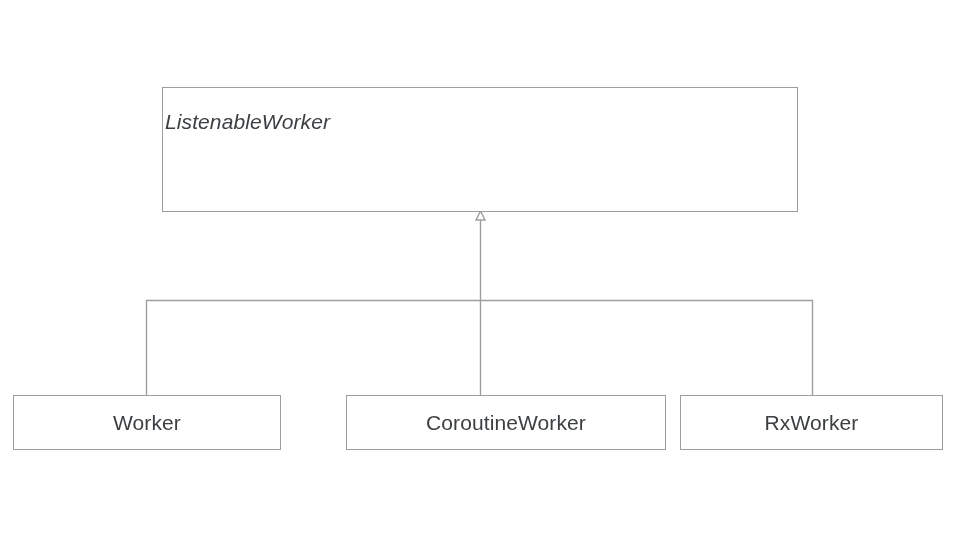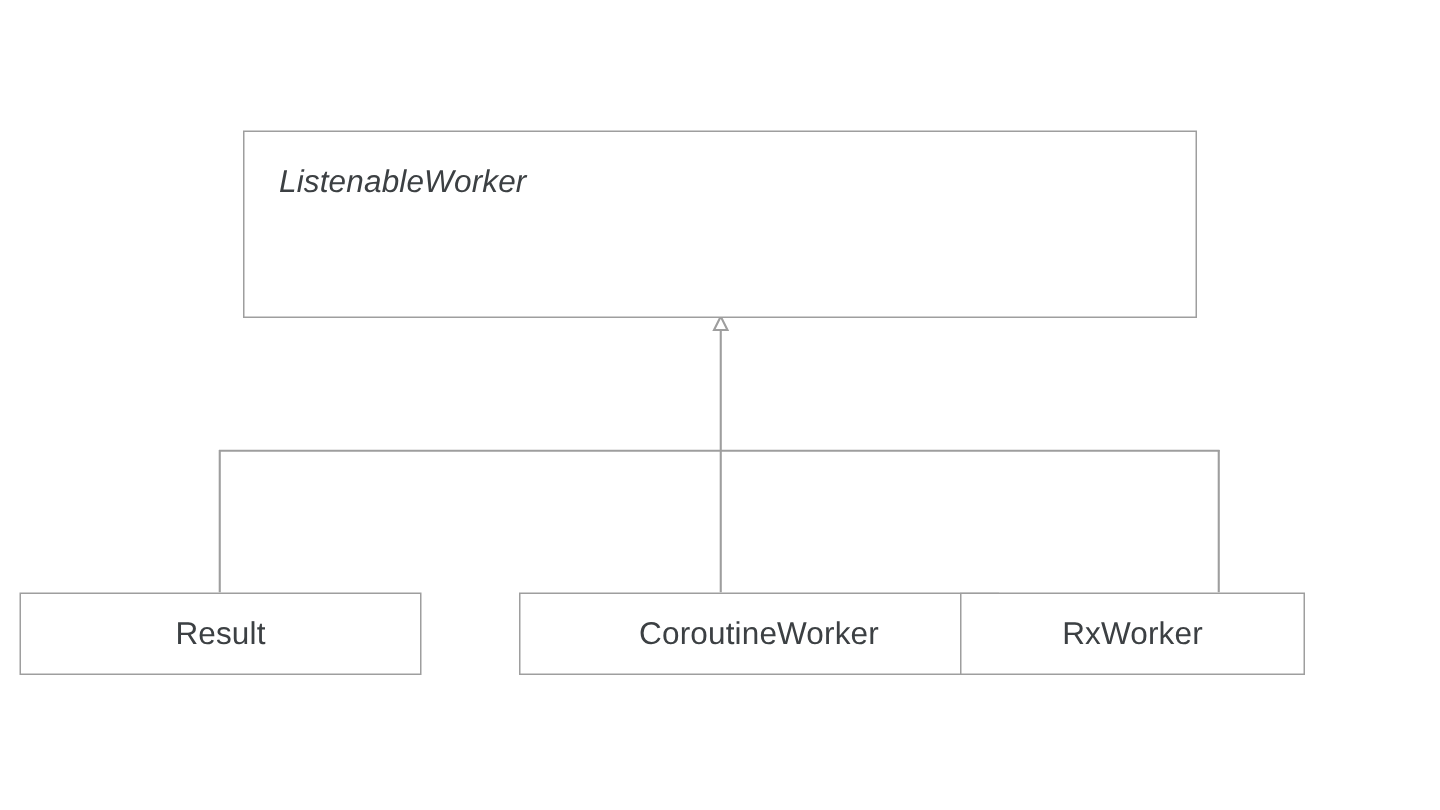--- a/index.html
+++ b/index.html
@@ -37,21 +37,21 @@
     background: #ffffff;
     border: 1px solid #9e9e9e;
   }
 
   
   .uml-box.abstract {
     left: 162px;
     top: 87px;
     width: 636px;
     height: 125px;
-    padding: 22px 0 0 23px;
+    padding: 22px 0 0 2px;
   }
   .abstract .class-title {
     font-size: 21px;
     font-style: italic;
     color: #3c4043;
     line-height: 1.15;
     letter-spacing: 0.1px;
     white-space: nowrap;
   }
   .abstract .class-method {
@@ -74,21 +74,21 @@
   }
   .concrete .class-title {
     font-size: 21px;
     color: #3c4043;
     letter-spacing: 0.1px;
     white-space: nowrap;
   }
 
   #box-worker            { left: 13px;  width: 268px; }
   #box-coroutineworker   { left: 346px; width: 320px; }
-  #box-rxworker          { left: 640px; width: 230px; }
+  #box-rxworker          { left: 680px; width: 263px; }
 </style>
 </head>
 <body>
 
 <div id="diagram">
 
   <svg id="connectors" viewBox="0 0 960 540" width="960" height="540" xmlns="http://www.w3.org/2000/svg">
     <g stroke="#9e9e9e" stroke-width="1.4" fill="none" shape-rendering="geometricPrecision">
 
       <line x1="480.5" y1="219" x2="480.5" y2="395"></line>
@@ -101,21 +101,21 @@
     </g>
 
     <polygon points="480.5,211 476,220 485,220" fill="#ffffff" stroke="#9e9e9e" stroke-width="1.4" stroke-linejoin="miter"></polygon>
   </svg>
 
   <div class="uml-box abstract" id="box-listenableworker">
     <div class="class-title">ListenableWorker</div>
   </div>
 
   <div class="uml-box concrete" id="box-worker">
-    <div class="class-title">Result</div>
+    <div class="class-title">Worker</div>
   </div>
 
   <div class="uml-box concrete" id="box-coroutineworker">
     <div class="class-title">CoroutineWorker</div>
   </div>
 
   <div class="uml-box concrete" id="box-rxworker">
     <div class="class-title">RxWorker</div>
   </div>
 

